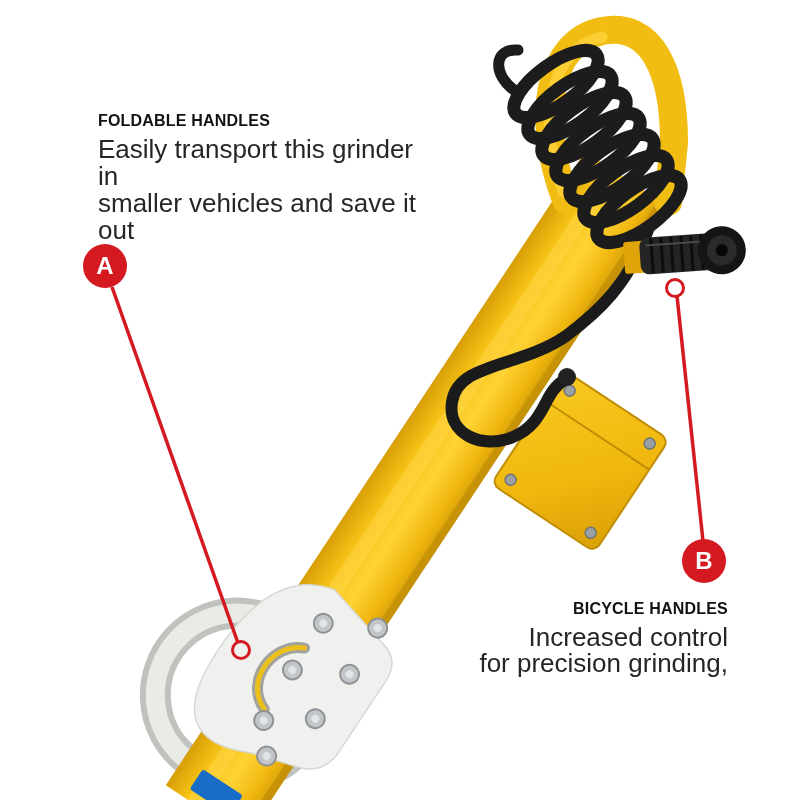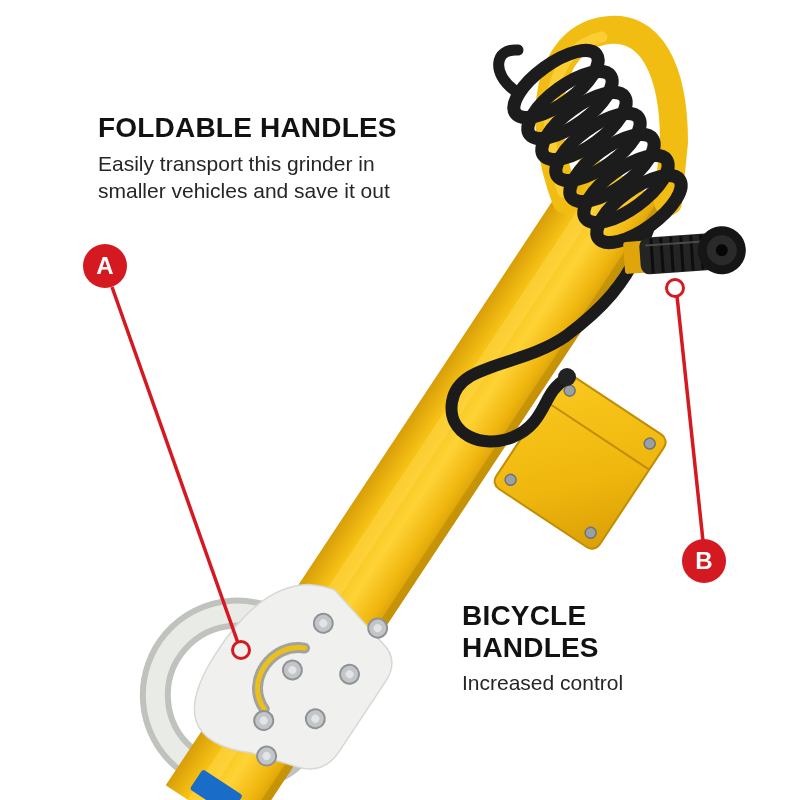--- a/index.html
+++ b/index.html
@@ -4,24 +4,24 @@
 <style>
   html,body{margin:0;padding:0;background:#ffffff;}
   .stage{
     position:relative;width:800px;height:800px;overflow:hidden;background:#ffffff;
     font-family:"Liberation Sans", sans-serif;
   }
   .machine-svg,.overlay-svg{position:absolute;left:0;top:0;}
   .machine-svg{z-index:1;}
   .overlay-svg{z-index:2;pointer-events:none;}
   .callout{position:absolute;z-index:3;color:#1c1c1c;}
-  .callout-title{font-size:28px;font-weight:700;letter-spacing:.2px;color:#121212;margin:0 0 6px 0;}
-  .callout-line{font-size:21px;line-height:27px;color:#262626;}
+  .callout-title{font-size:16px;font-weight:700;letter-spacing:.2px;color:#121212;margin:0 0 6px 0;}
+  .callout-line{font-size:26px;line-height:27px;color:#262626;}
   .callout-a{left:98px;top:112px;width:330px;text-align:left;}
-  .callout-b{left:462px;top:600px;width:266px;text-align:left;}
+  .callout-b{left:462px;top:600px;width:266px;text-align:right;}
   .callout-b .callout-line{line-height:26px;}
   .badge{
     position:absolute;z-index:4;width:44px;height:44px;border-radius:50%;
     background:#d41920;color:#ffffff;font-size:24px;font-weight:700;
     display:flex;align-items:center;justify-content:center;
   }
   .badge-a{left:83px;top:244px;}
   .badge-b{left:682px;top:539px;}
 </style>
 </head>
@@ -148,18 +148,19 @@
 
   <div class="callout callout-a">
     <div class="callout-title">FOLDABLE HANDLES</div>
     <div class="callout-line">Easily transport this grinder in</div>
     <div class="callout-line">smaller vehicles and save it out</div>
   </div>
 
   <div class="callout callout-b">
     <div class="callout-title">BICYCLE HANDLES</div>
     <div class="callout-line">Increased control</div>
+    <div class="callout-line">for precision grinding,</div>
   </div>
 
   <div class="badge badge-a">A</div>
   <div class="badge badge-b">B</div>
 
 </div>
 
 </body></html>

